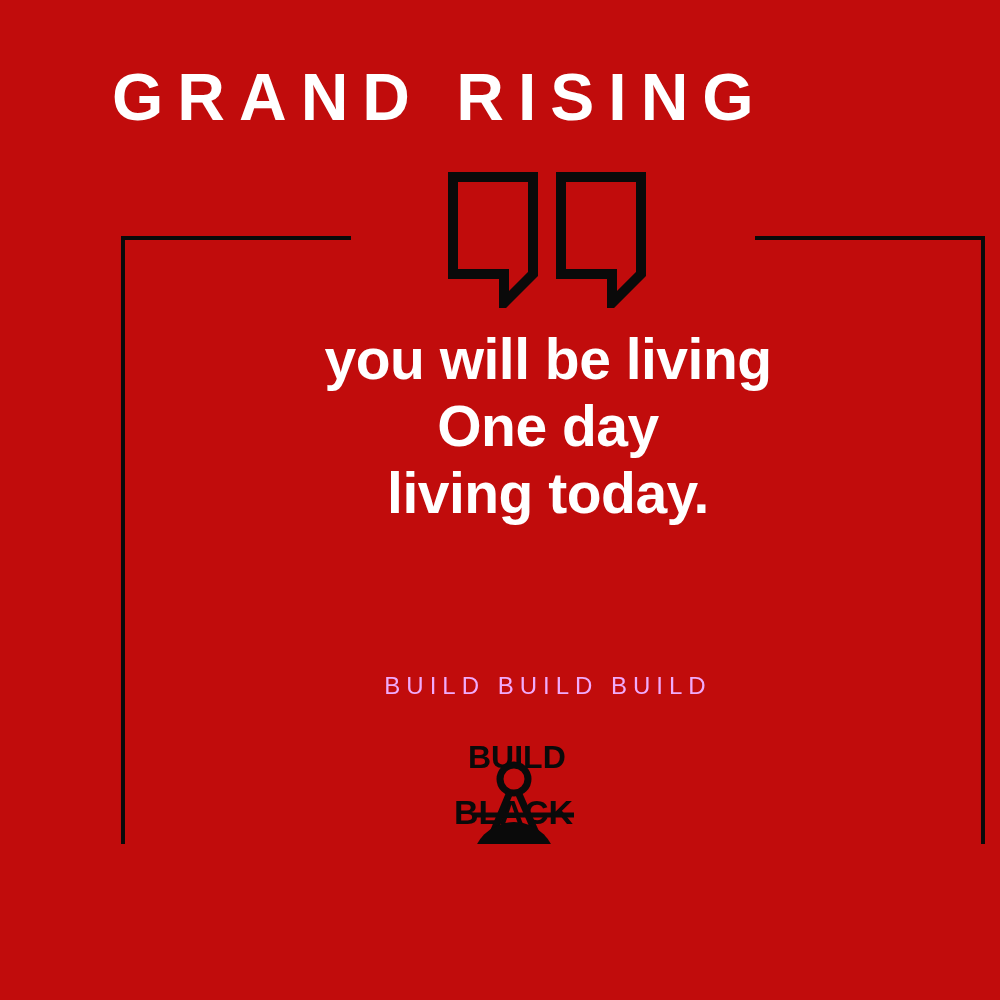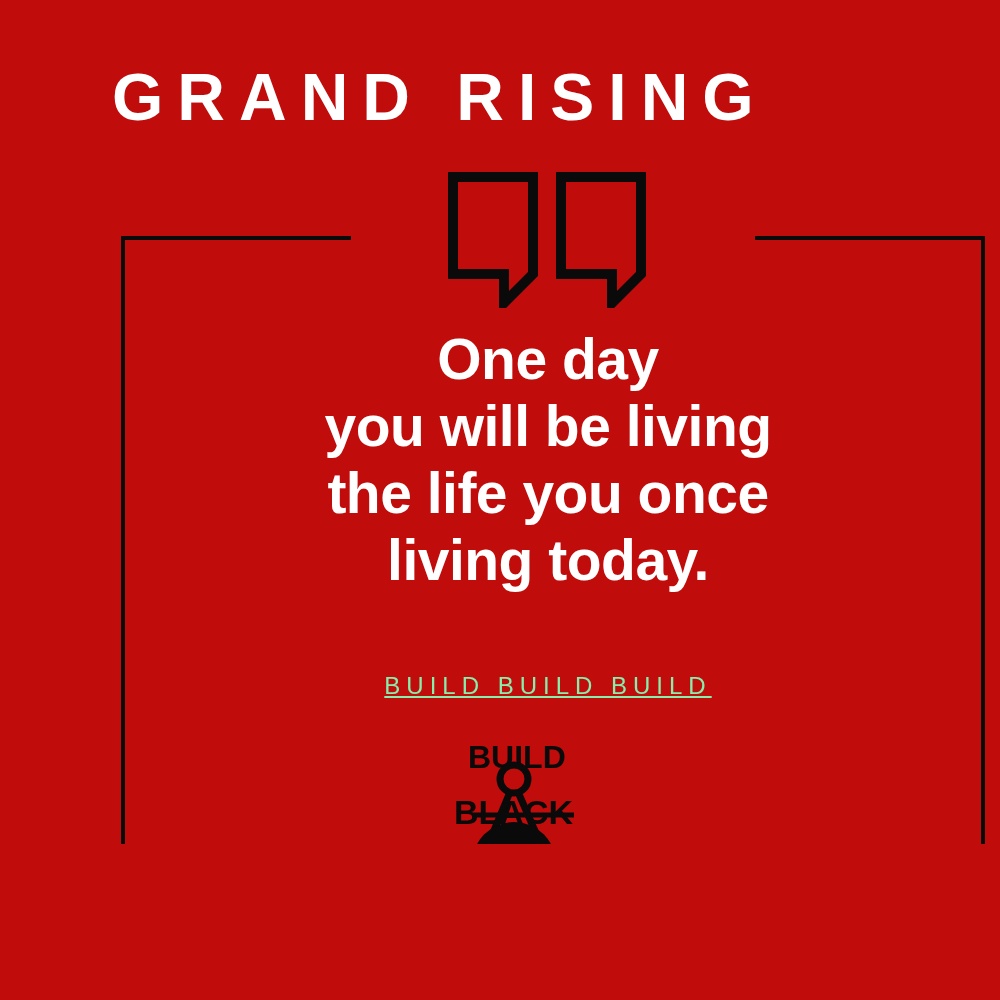--- a/index.html
+++ b/index.html
@@ -146,27 +146,26 @@
   <div class="quote-mark-group">
     <svg width="216" height="140" viewBox="0 0 216 140" aria-hidden="true">
       <g fill="none" stroke="#0A0A0A" stroke-width="10" stroke-linejoin="miter" stroke-linecap="butt">
         <path d="M9 9 H89 V106 L60 135 V106 H9 Z"></path>
         <path d="M117 9 H197 V106 L168 135 V106 H117 Z"></path>
       </g>
     </svg>
   </div>
 
   <div class="quote-body" style="color: rgb(255, 255, 255);">
+    <span class="ln">you will be living</span>
     <span class="ln">One day</span>
-    <span class="ln">you will be living</span>
-    <span class="ln">the life you once</span>
     <span class="ln">living today.</span>
   </div>
 
-  <div class="tagline" style="color: #86efac; text-decoration: underline;">BUILD BUILD BUILD</div>
+  <div class="tagline" style="color: #f0abfc;">BUILD BUILD BUILD</div>
 
   <div class="brand-logo">
     <svg width="220" height="148" viewBox="0 0 220 148" aria-hidden="true">
 
       <text id="logo-l1" x="22" y="30" font-family="Liberation Sans, sans-serif" font-size="32" font-weight="bold" fill="#0A0A0A">BUILD</text>
       <text id="logo-l2" x="8" y="86" font-family="Liberation Sans, sans-serif" font-size="34" font-weight="bold" fill="#0A0A0A">BLACK</text>
       <text id="logo-l3" x="30" y="134" font-family="Liberation Sans, sans-serif" font-size="34" font-weight="bold" fill="#0A0A0A">OWNED</text>
 
       <g>
 

